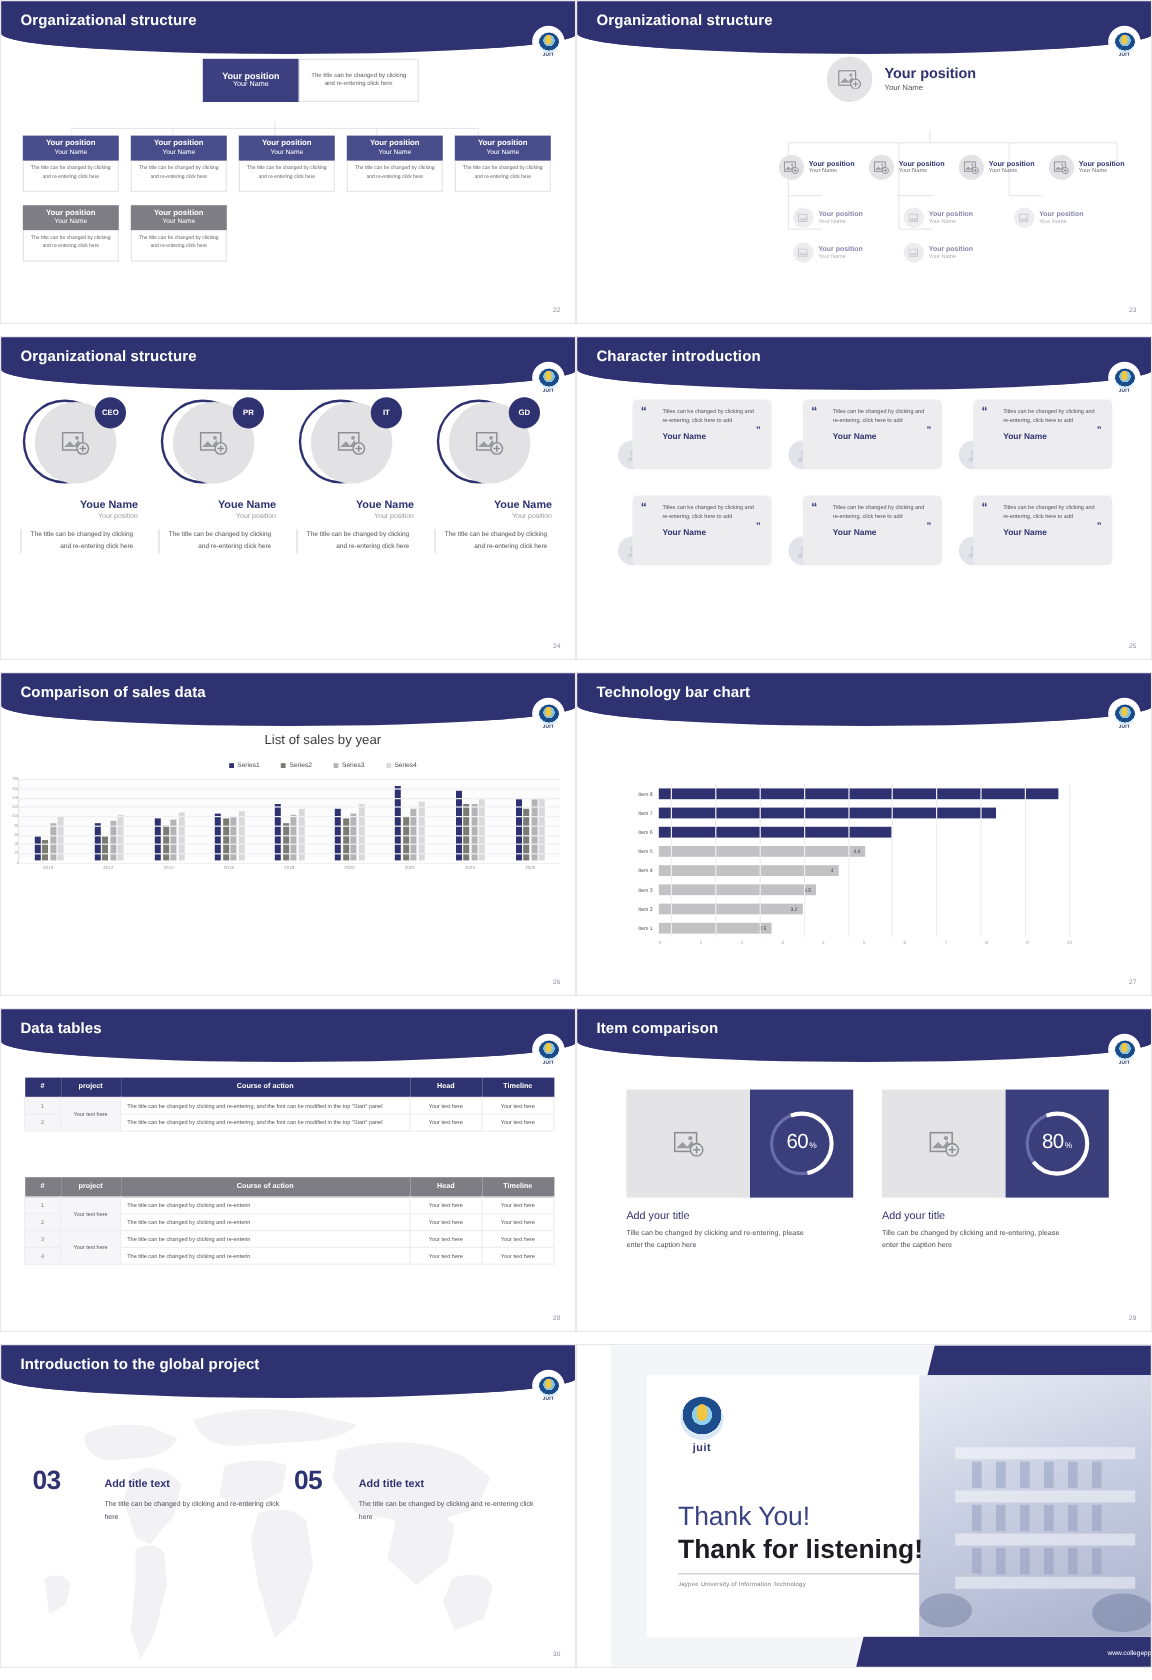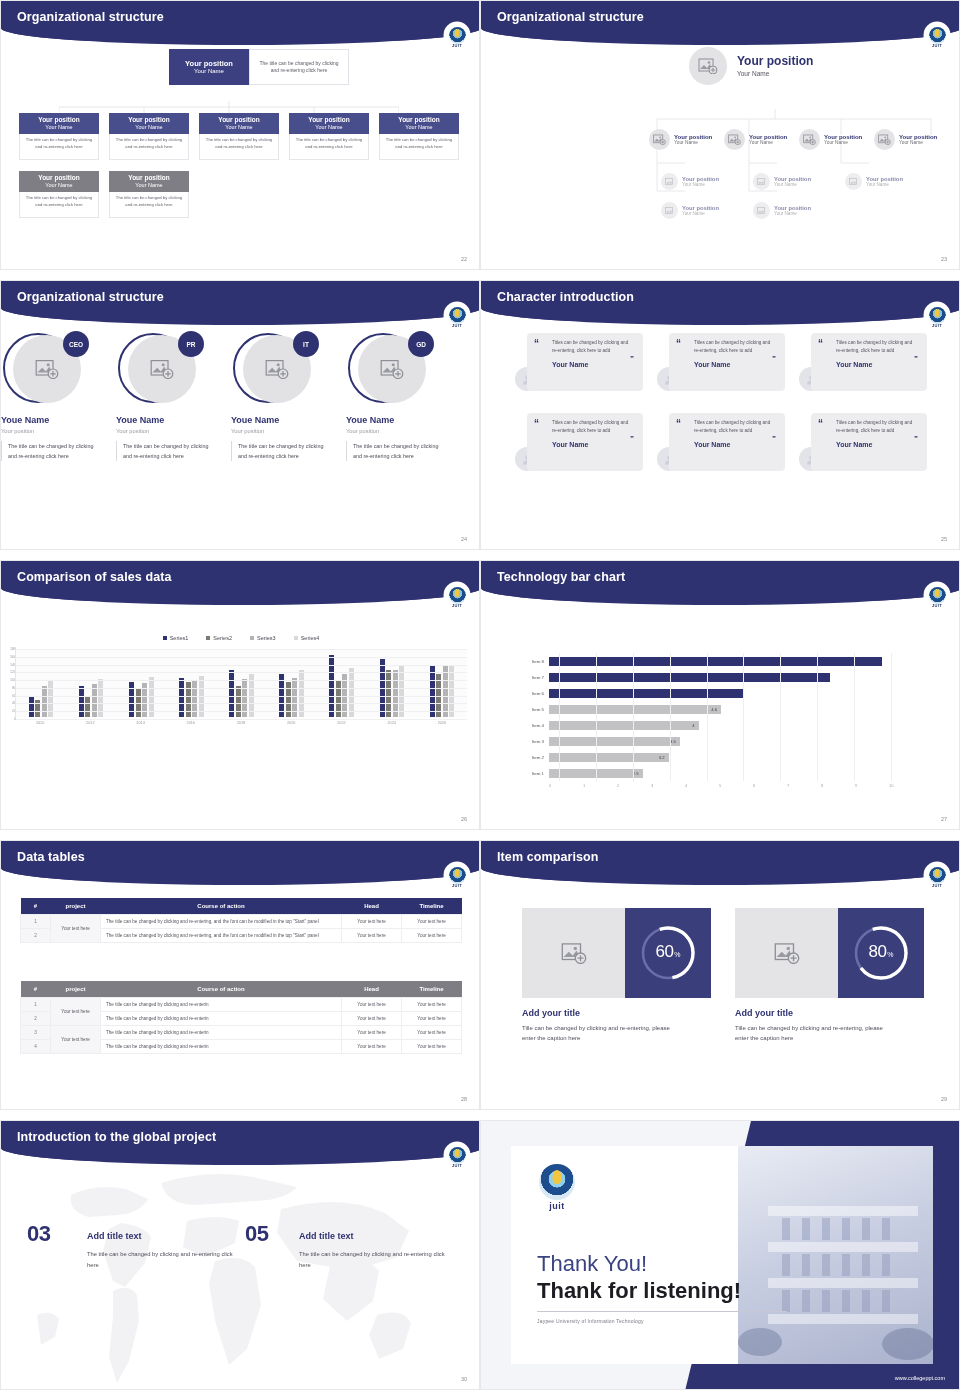--- a/index.html
+++ b/index.html
@@ -14,20 +14,21 @@
     grid-template-columns: 480px 480px;
     grid-auto-rows: 280px;
     width: 960px;
   }
   .slide {
     position: relative;
     width: 480px; height: 270px;
     background: #fff;
     overflow: hidden;
     border: 1px solid #e8e8ec;
+    padding-left: 28px;
   }
   
   .hdr {
     position:absolute; left:0; top:0; width:480px; height:44px;
     background:#2f3270;
     border-bottom-left-radius: 100% 34px;
     border-bottom-right-radius: 100% 34px;
     overflow:hidden;
   }
   .hdr-inner{ position:absolute; left:0; top:0; width:480px; height:40px; background:#2f3270;}
@@ -102,21 +103,21 @@
   .s2-l2{ position:absolute; top:128px; left:168px; display:flex; gap:0; width:300px;}
   .node2{ display:flex; align-items:center; gap:4px; width:75px;}
   .node2 .avatar-circ{ width:21px;height:21px;}
   .node2 .p{ font-size:6px; font-weight:700; color:#2f3270; line-height:1.15;}
   .node2 .n{ font-size:4.8px; color:#6b6b75;}
   .node3{ position:absolute; display:flex; align-items:center; gap:4px; opacity:.62;}
   .node3 .avatar-circ{ width:17px;height:17px;}
   .node3 .p{ font-size:5.8px; font-weight:700; color:#3a3d73; line-height:1.15;}
   .node3 .n{ font-size:4.6px; color:#7b7b85;}
   
-  .s3-wrap{ position:absolute; left:0; top:52px; display:flex; gap:17px;}
+  .s3-wrap{ position:absolute; left:16px; top:52px; display:flex; gap:17px;text-align:right;}
   .s3-col{ width:98px; position:relative;}
   .s3-circ{ position:relative; width:88px; height:72px;}
   .s3-circ .back{
     position:absolute; left:2px; top:0; width:70px;height:70px;border-radius:50%;
     border:2.5px solid #2f3270;
   }
   .s3-circ .front{
     position:absolute; left:12px; top:2px; width:68px;height:68px;border-radius:50%;
     background:#e2e2e5;
     display:flex;align-items:center;justify-content:center;
@@ -198,21 +199,21 @@
   .dc-img{ width:103px;height:90px;background:#e4e4e7; display:flex;align-items:center;justify-content:center;}
   .dc-ring{ width:86px;height:90px;background:#3a3e7a; display:flex;align-items:center;justify-content:center;}
   .donut{ position:relative; width:58px;height:58px;}
   .donut svg{ transform:rotate(-90deg);}
   .donut .pct{
     position:absolute; inset:0; display:flex; align-items:baseline; justify-content:center;
     color:#fff; padding-top:18px;
   }
   .donut .pct b{ font-size:17px; font-weight:400; letter-spacing:-.5px;}
   .donut .pct s{ font-size:7px; text-decoration:none; margin-left:1px;}
-  .dc-title{ position:absolute; font-size:9px; font-weight:700; color:#2f3270;}
+  .dc-title{ position:absolute; font-size:9px; font-weight:400; color:#2f3270;}
   .dc-desc{ position:absolute; font-size:6px; color:#4e4e59; line-height:1.7; width:155px;}
   
   .map-bg{ position:absolute; left:0; top:44px; width:480px; height:226px; opacity:.5;}
   .gnum{ position:absolute; font-size:22px; font-weight:700; color:#2f3270; letter-spacing:-.5px;}
   .gtitle{ position:absolute; font-size:9px; font-weight:700; color:#2f3270;}
   .gdesc{ position:absolute; font-size:5.8px; color:#4e4e59; line-height:1.9; width:150px;}
   
   .ty{
     position:relative; width:480px;height:270px; overflow:hidden;
     background:#f4f5f8;
@@ -668,20 +669,21 @@
   <div class="slide">
     <div class="hdr">
         <div class="hdr-inner"></div>
       </div>
     <div class="hdr-title">Comparison of sales data</div>
     <div class="logo-badge">
         <div class="ring"></div>
         <div class="lbl">JUIT</div>
       </div>
 
+    <div class="ch-title">List of sales by year</div>
     <div class="ch-legend" id="sales-legend">
         <div class="lg">
           <i style="background: rgb(47, 50, 112);"></i>
           <span>Series1</span>
         </div>
         <div class="lg">
           <i style="background: rgb(123, 123, 115);"></i>
           <span>Series2</span>
         </div>
         <div class="lg">

